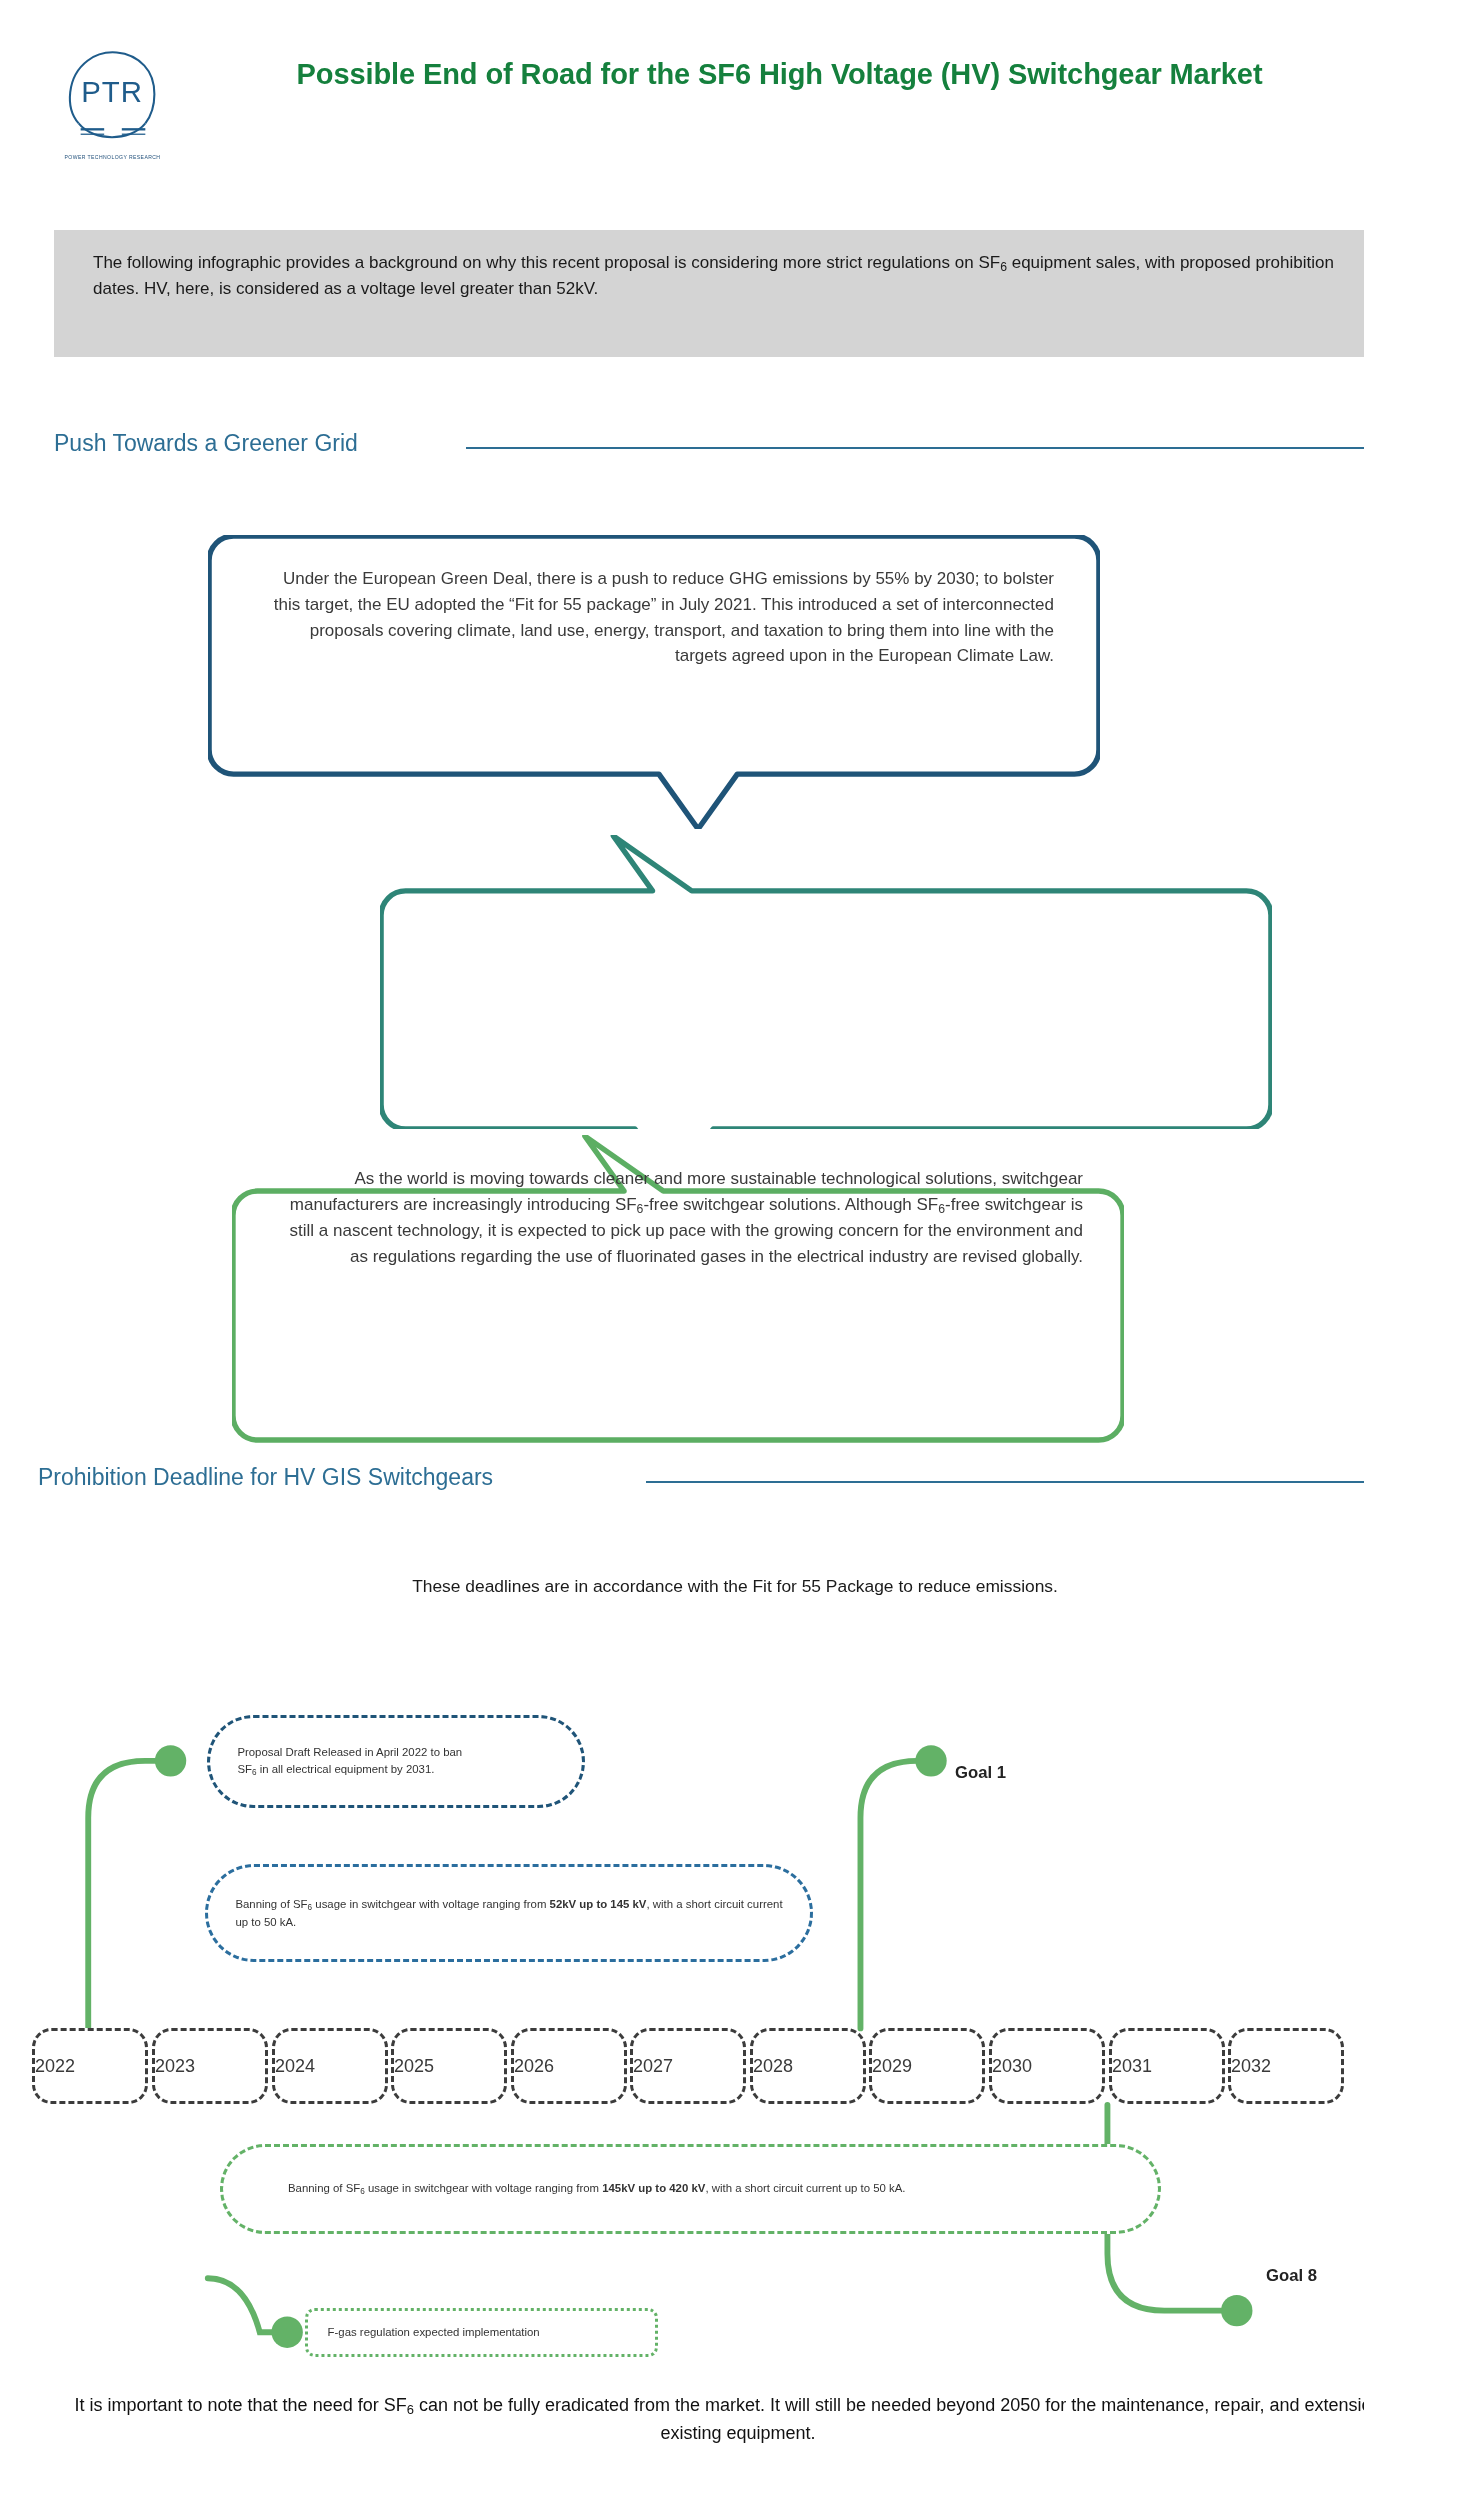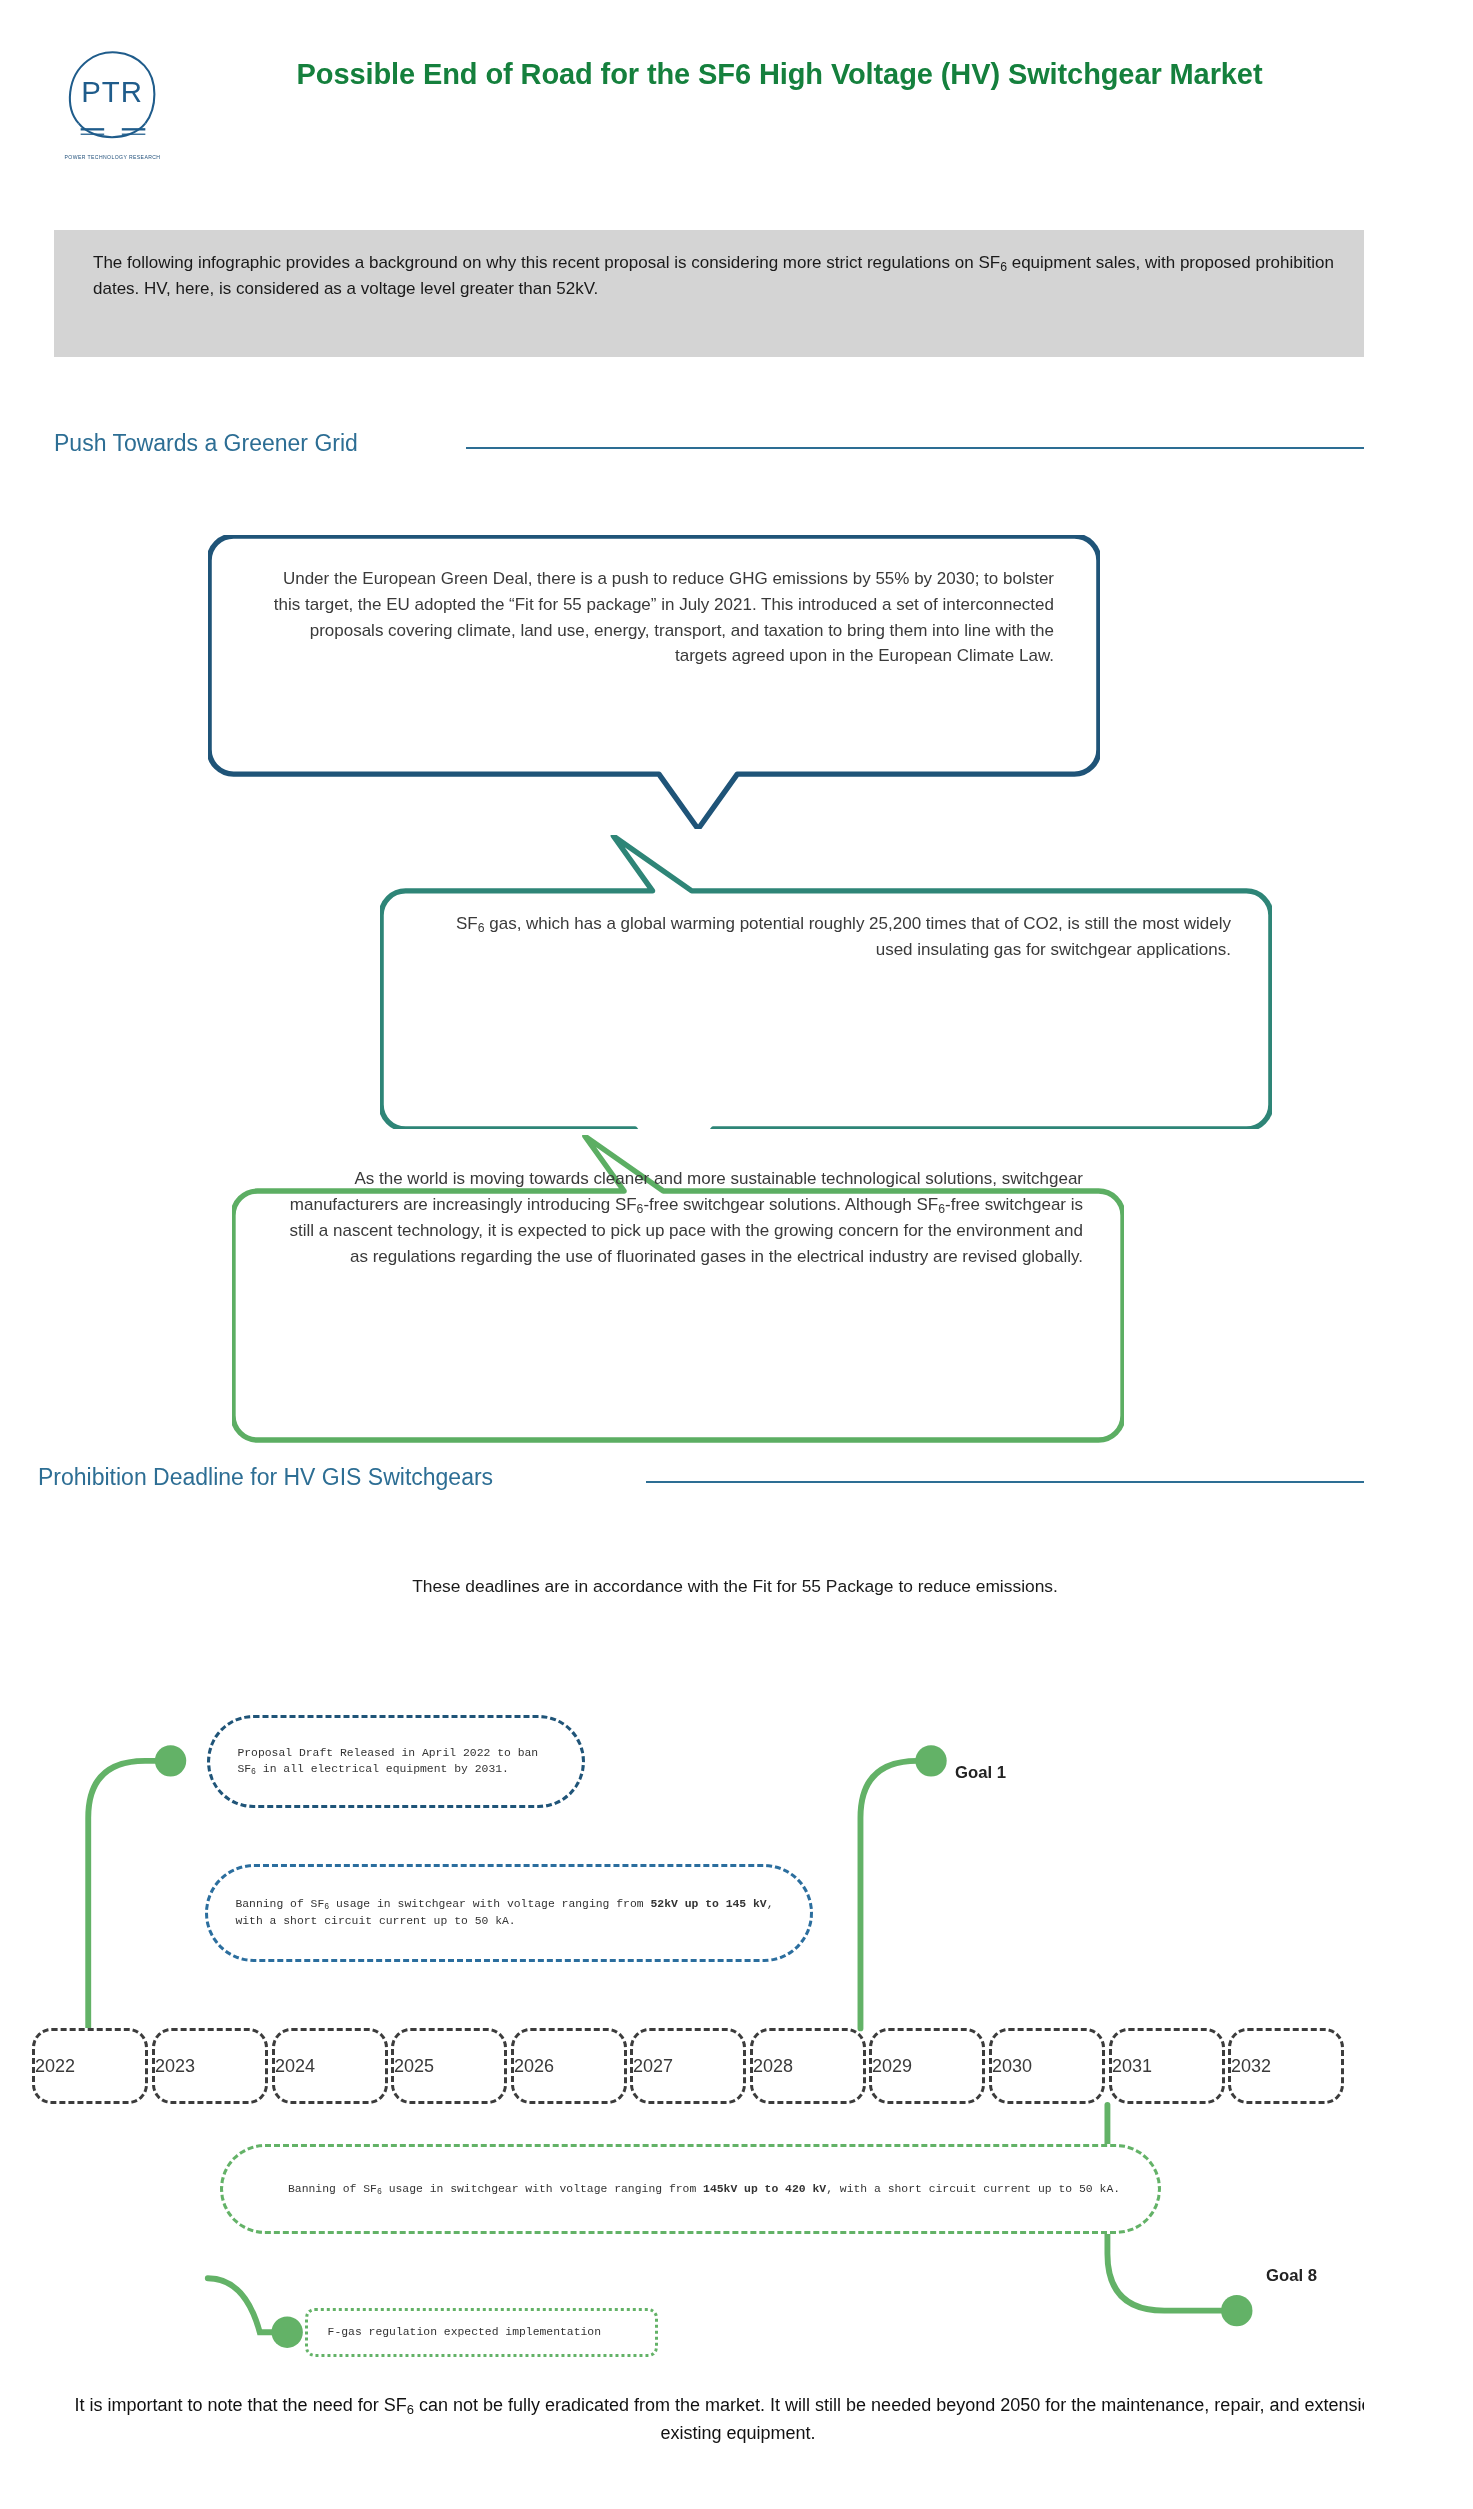--- a/index.html
+++ b/index.html
@@ -129,21 +129,20 @@
   .tl-box {
     position: absolute;
     background: #ffffff;
     display: flex;
     align-items: center;
   }
   .tl-box .tl-box-text {
     padding: 0 15.7px;
     color: #333333;
     line-height: 1.45;
-    font-family: Liberation Mono, monospace;
   }
 
   
   #callout-proposal {
     left: 207px; top: 9.8px; width: 378px; height: 93px;
     border: 3.1px dashed #1f5478;
     border-radius: 47px;
   }
   #callout-proposal .tl-box-text { font-size: 11.4px; padding-left: 27.4px; padding-right: 19.6px; }
 
@@ -253,25 +252,20 @@
       proposals covering climate, land use, energy, transport, and taxation to
       bring them into line with the targets agreed upon in the European
       Climate Law.
     </div>
   </div>
 
   <div id="bubble2" class="bubble-wrap">
     <svg width="892" height="294" viewBox="0 0 910 300" style="top:-55px">
       <path d="M26 57 H278 L238 1 L318 57 H884 A25 25 0 0 1 909 82 V275 A25 25 0 0 1 884 300 H340 L300 356 L260 300 H26 A25 25 0 0 1 1 275 V82 A25 25 0 0 1 26 57 Z" fill="#ffffff" stroke="#2e8577" stroke-width="5.5" stroke-linejoin="round"></path>
     </svg>
-    <div class="bubble-text">
-      SF<sub>6</sub> gas, which has a global warming potential roughly 25,200 times that
-      of CO2, is still the most widely used insulating gas for switchgear
-      applications.
-    </div>
   </div>
 
   <div id="bubble3" class="bubble-wrap">
     <svg width="892" height="314" viewBox="0 0 910 320" style="top:-55px">
       <path d="M26 57 H400 L360 1 L440 57 H884 A25 25 0 0 1 909 82 V286 A25 25 0 0 1 884 311 H26 A25 25 0 0 1 1 286 V82 A25 25 0 0 1 26 57 Z" fill="#ffffff" stroke="#5cae63" stroke-width="5.5" stroke-linejoin="round"></path>
     </svg>
     <div class="bubble-text">
       As the world is moving towards cleaner and more sustainable
       technological solutions, switchgear manufacturers are increasingly
       introducing SF<sub>6</sub>-free switchgear solutions. Although SF<sub>6</sub>-free switchgear

